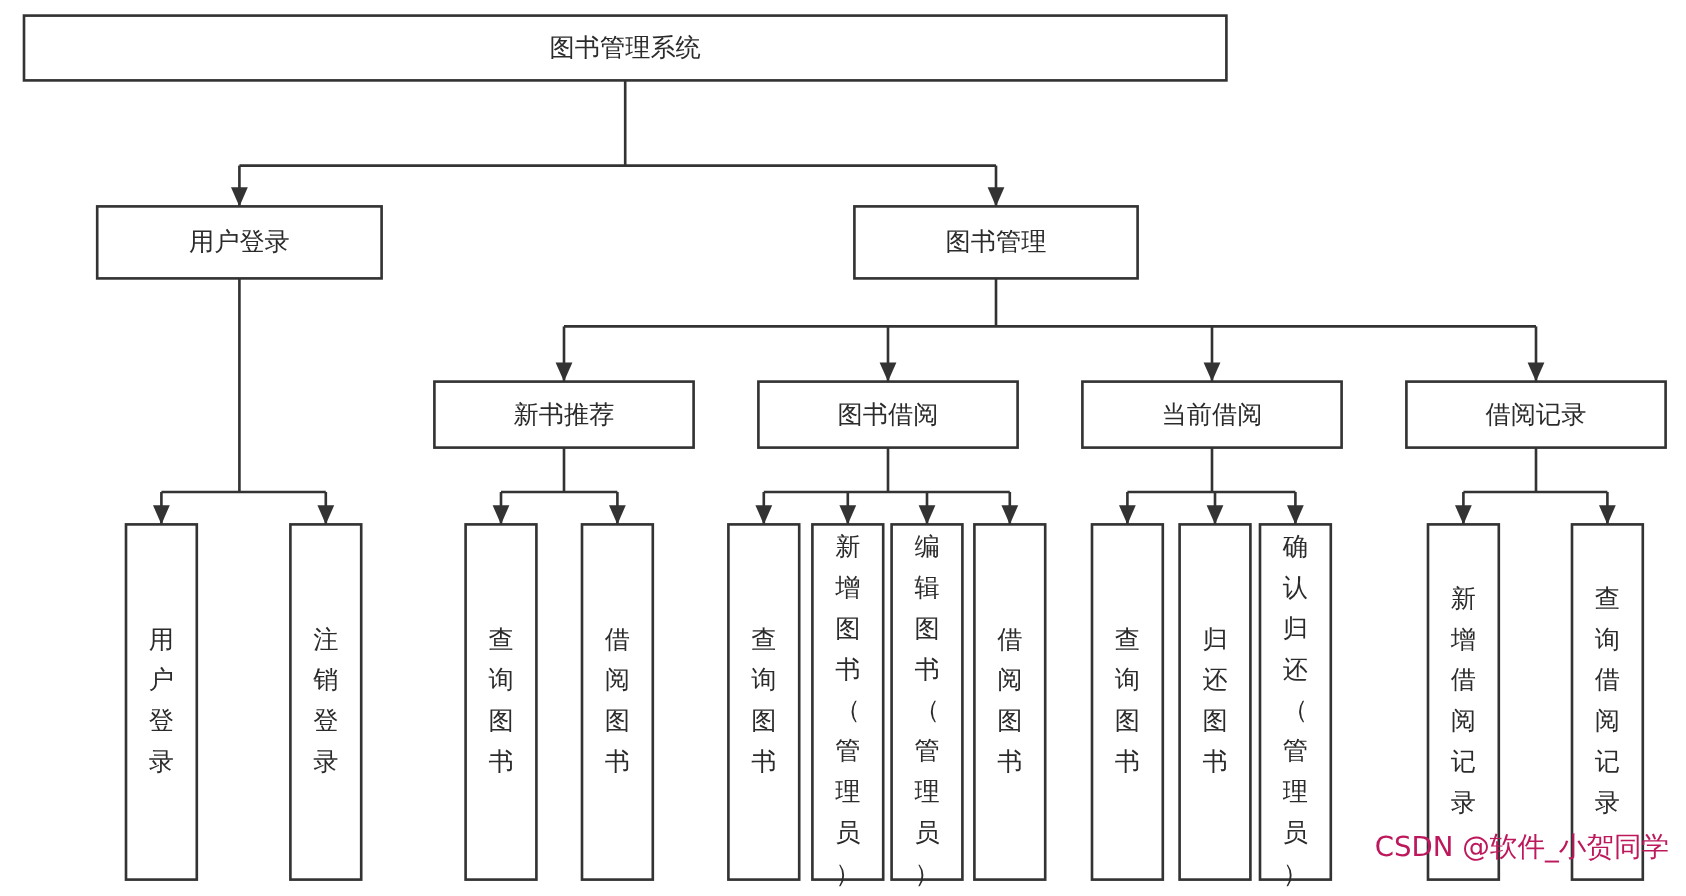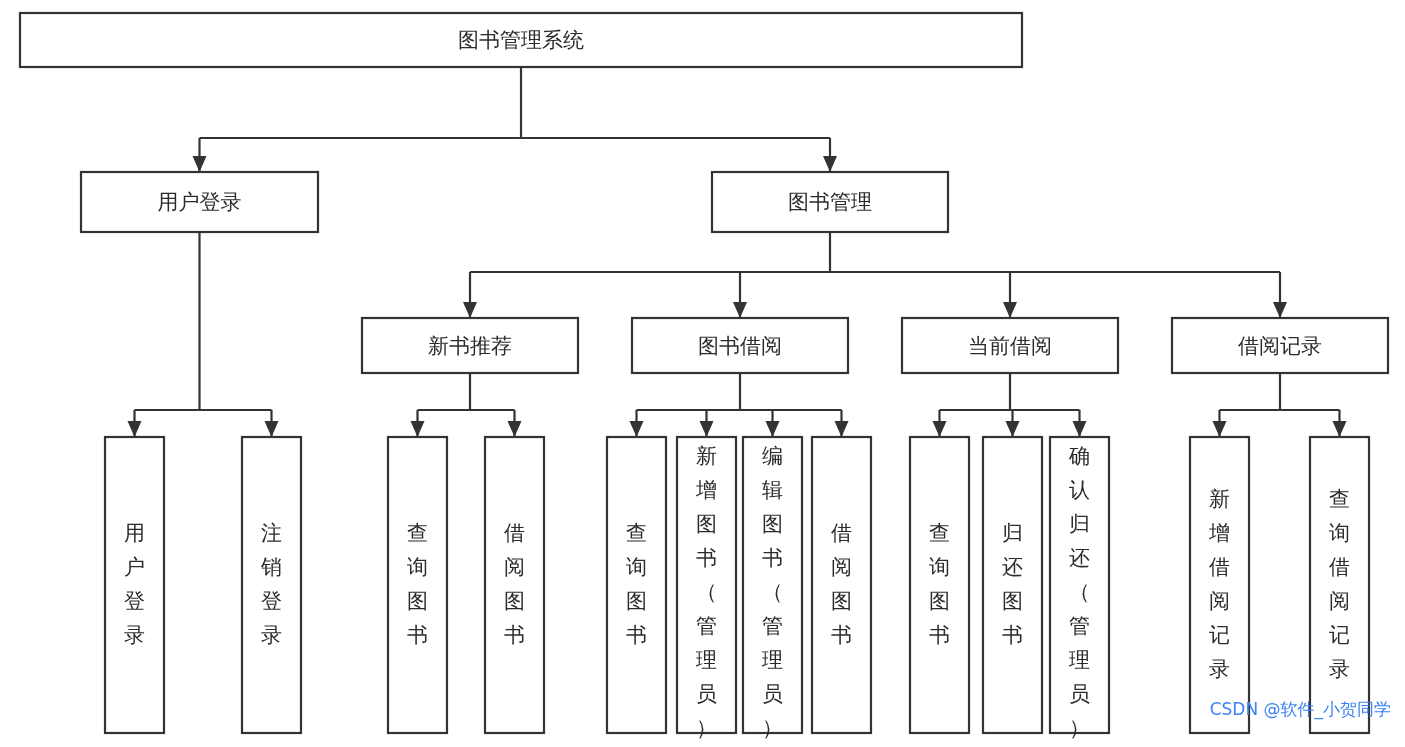--- a/index.html
+++ b/index.html
@@ -45,22 +45,22 @@
   }
   .arrow-head {
     fill: #333333;
     stroke: none;
   }
   .watermark {
     position: absolute;
     right: 14px;
     bottom: 6px;
     font-family: "DejaVu Sans", "Liberation Sans", sans-serif;
-    font-size: 17px;
-    color: #3b82f6;
+    font-size: 23px;
+    color: #be185d;
     white-space: nowrap;
     pointer-events: none;
   }
 </style>
 </head>
 <body>
 
 <div id="chart-root">
   <svg class="flow" viewBox="0 0 1405 747">
     <g id="connectors-layer">

